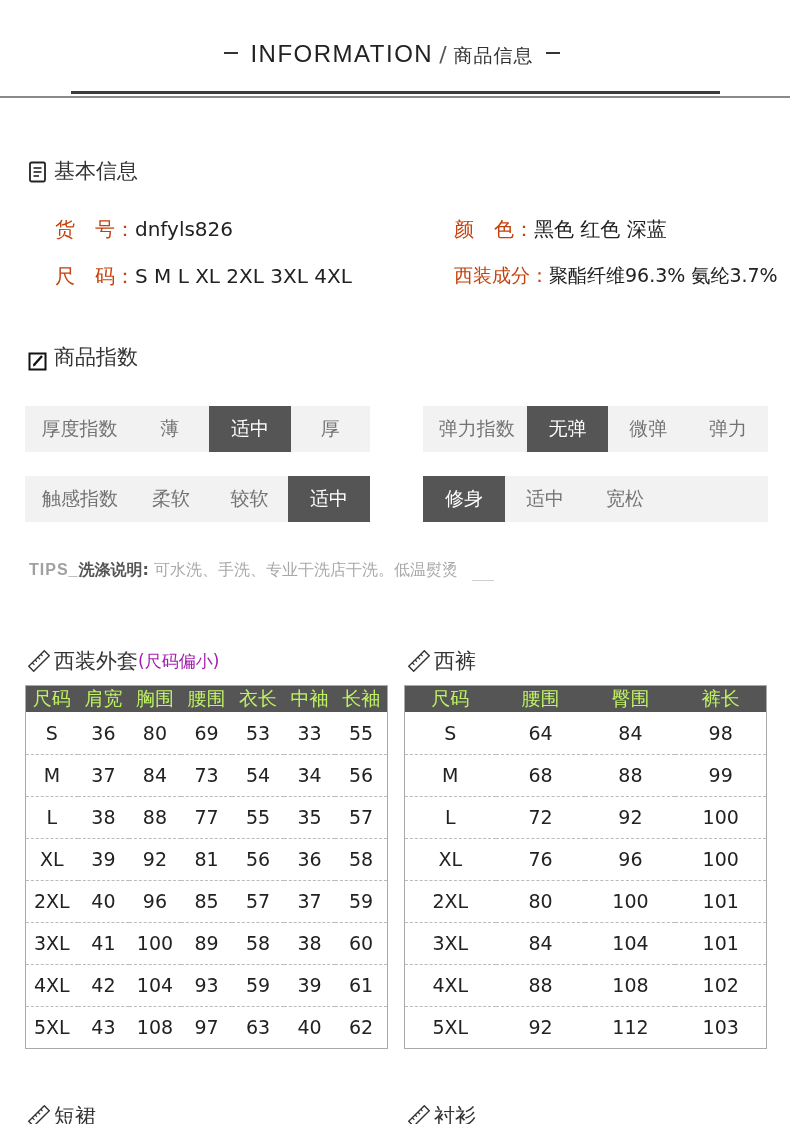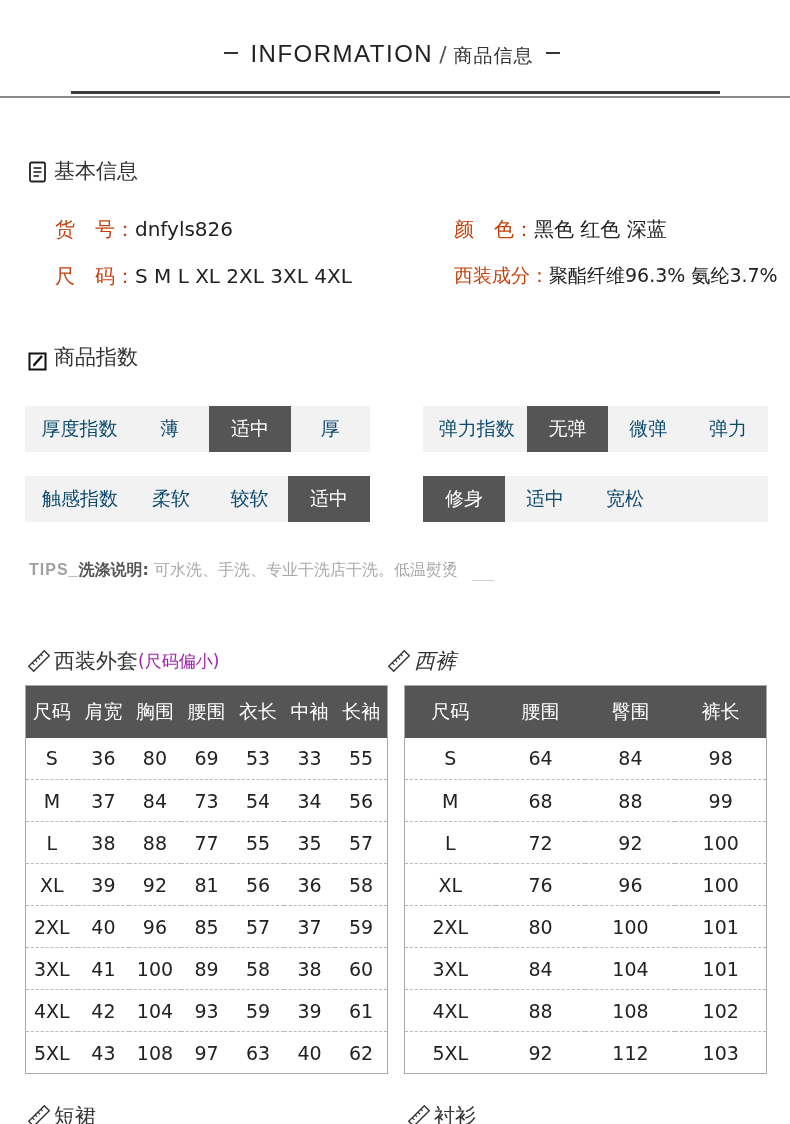--- a/index.html
+++ b/index.html
@@ -16,32 +16,32 @@
   .rule-light { position: absolute; left: 0; top: 96px; width: 790px; height: 2px; background: #8a8a8a; }
 
   .section-title { position: absolute; font-size: 21px; color: #333; display: flex; align-items: center; white-space: nowrap; }
   .section-title .icon { display: inline-flex; width: 20px; height: 20px; margin-right: 6px; }
   .section-title .sub { font-size: 17px; color: #a21caf; }
 
   .info-row { position: absolute; font-size: 20px; color: #222; white-space: nowrap; }
   .info-row .label { color: #c2410c; margin-left: 28px; }
 
   .index-bar { position: absolute; height: 46px; background: #f2f2f2; display: flex; font-size: 19px; }
-  .index-bar .cell { display: flex; align-items: center; justify-content: center; color: #0c4a6e; height: 100%; }
+  .index-bar .cell { display: flex; align-items: center; justify-content: center; color: #737373; height: 100%; }
   .index-bar .cell.lbl { width: 106px; padding-left: 4px; }
   .index-bar .cell.opt { width: 80px; }
   .index-bar .cell.sel { background: #555555; color: #ffffff; width: 82px; }
 
   .tips { position: absolute; left: 29px; top: 560px; font-size: 16px; white-space: nowrap; color: #a8a8a8; }
   .tips .tips-en { color: #a0a0a0; letter-spacing: 1px; font-weight: bold; font-family: "Liberation Sans", sans-serif; }
   .tips .tips-label { color: #555; font-weight: bold; }
   .tips .tips-line { display: inline-block; width: 22px; height: 1px; background: #d0d0d0; margin-left: 14px; vertical-align: bottom; }
 
   table.size { position: absolute; border-collapse: collapse; border: 1px solid #aaa; font-size: 19px; }
-  table.size th { background: #555555; color: #ffffff; font-weight: normal; height: 52px; text-align: center; font-size: 19px; }
+  table.size th { background: #555555; color: #bef264; font-weight: normal; height: 26px; text-align: center; font-size: 19px; }
   table.size td { height: 42px; text-align: center; color: #222; border-top: 1px dashed #bbb; }
   table.size tr:nth-child(2) td { border-top: none; }
 
   .ruler { display: inline-block; width: 22px; height: 22px; margin-right: 4px; }
 </style>
 </head>
 <body>
 
 <div class="header">
   <div class="header-title">
@@ -213,21 +213,21 @@
         <td>43</td>
         <td>108</td>
         <td>97</td>
         <td>63</td>
         <td>40</td>
         <td>62</td>
       </tr>
 </tbody>
   </table>
 
-<div class="section-title" style="left:388px; top:647px;font-style:italic;">
+<div class="section-title" style="left:408px; top:647px;">
   <span class="ruler">
     <svg width="22" height="22" viewBox="0 0 22 22">
         <g transform="rotate(-45 11 11)">
           <rect x="0" y="7.5" width="22" height="7" fill="none" stroke="#333" stroke-width="1.4"></rect>
           <line x1="5" y1="7.5" x2="5" y2="10.5" stroke="#333" stroke-width="1.2"></line>
           <line x1="9" y1="7.5" x2="9" y2="10" stroke="#333" stroke-width="1.2"></line>
           <line x1="13" y1="7.5" x2="13" y2="10.5" stroke="#333" stroke-width="1.2"></line>
           <line x1="17" y1="7.5" x2="17" y2="10" stroke="#333" stroke-width="1.2"></line>
         </g>
       </svg>

